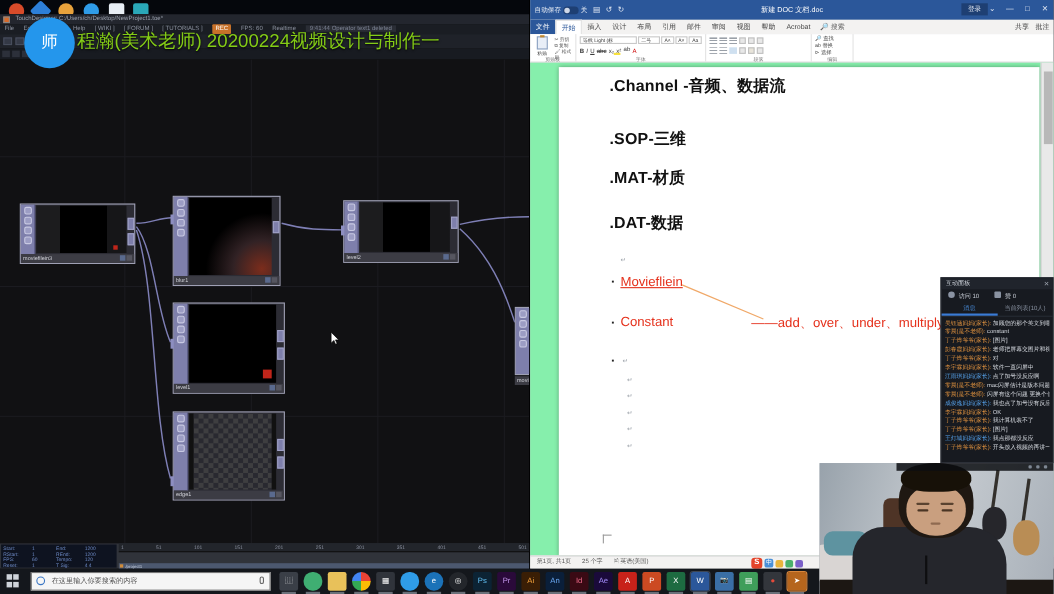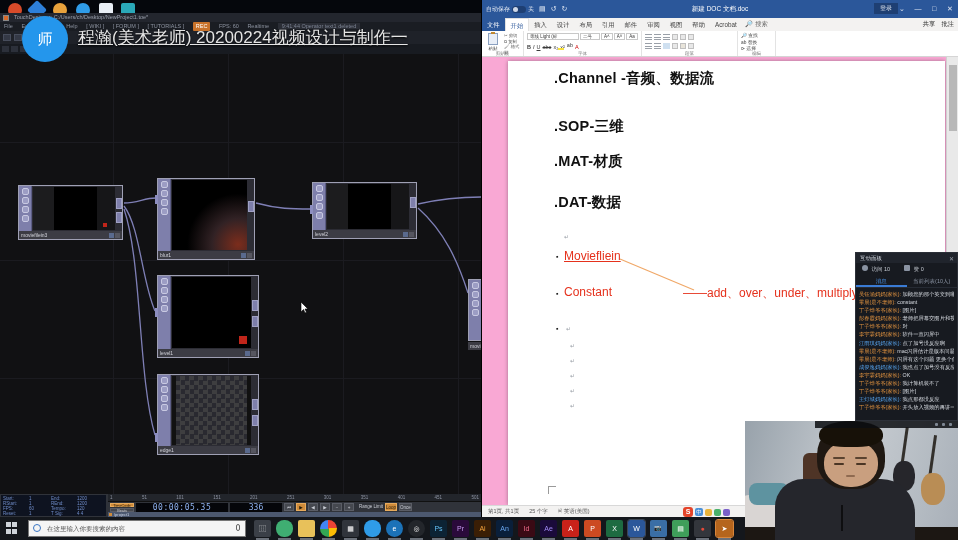--- a/index.html
+++ b/index.html
@@ -55,21 +55,21 @@
   .tc-stack{display:flex;flex-direction:column;gap:1px;}
   .tc-stack .t-btn{height:4px;line-height:4px;font-size:3.8px;min-width:24px;}
   #t-time{width:92px;height:9px;background:#05060a;color:#8fb2ef;font-family:"DejaVu Sans Mono",monospace;font-size:8px;line-height:9px;text-align:center;letter-spacing:.5px;}
   #t-frame{width:52px;height:9px;background:#05060a;color:#8fb2ef;font-family:"DejaVu Sans Mono",monospace;font-size:8px;line-height:9px;text-align:center;}
   #rangelim{color:#c9ccd4;font-size:4.5px;margin-left:3px;line-height:4px;}
   #tl-path{position:absolute;left:108px;top:18px;width:373px;height:5px;background:#4c586f;color:#cdd6e6;font-size:4px;line-height:5px;padding-left:6px;}
   #tl-path i{position:absolute;left:1px;top:1px;width:3px;height:3px;background:#cf8b3a;}
 
   
   #banner-avatar{left:22px;top:16px;width:46px;height:46px;border-radius:50%;background:#2496ec;color:#fff;font-size:15px;text-align:center;line-height:46px;}
-  #banner-title{left:78px;top:26px;color:#e5e5e5;font-size:17px;text-shadow:0 1px 2px #000;white-space:nowrap;text-decoration:underline;}
+  #banner-title{left:70px;top:26px;color:#84cc16;font-size:17px;text-shadow:0 1px 2px #000;white-space:nowrap;}
 
   
   #word{left:482px;top:0;width:476px;height:517px;background:#d3d5d9;}
   #w-titlebar{left:0;top:0;width:476px;height:18px;background:#2b579a;color:#e8edf5;font-size:6px;display:flex;align-items:center;}
   .w-toggle{display:inline-flex;align-items:center;margin-left:4px;gap:2px;}
   .w-pill{width:14px;height:7px;border-radius:4px;background:#1e3f73;position:relative;}
   .w-pill i{position:absolute;left:1px;top:1px;width:5px;height:5px;border-radius:50%;background:#cfd8e8;}
   .w-qico{margin-left:5px;color:#dfe6f2;font-size:7px;}
   #w-title{position:absolute;left:0;right:0;text-align:center;font-size:6.5px;color:#fff;pointer-events:none;}
   .w-signin{position:absolute;right:60px;top:3px;background:#1e3f73;padding:1px 6px;font-size:6px;}
@@ -97,21 +97,21 @@
   .pico{width:7px;height:6px;display:inline-block;background:
      repeating-linear-gradient(#9aa0a8 0 1px,transparent 1px 2.5px);}
   .style-card{width:30px;height:16px;border:1px solid #d8d8d8;text-align:center;padding-top:1px;}
   .style-card.sel{border:1px solid #7da2cc;background:#eef4fb;}
   .st-sample{font-size:6.5px;color:#333;line-height:7px;white-space:nowrap;overflow:hidden;}
   .st-sample.h{color:#2e74b5;font-weight:bold;}
   .st-name{font-size:4.3px;color:#666;}
   .edit-rows{font-size:4.8px;color:#444;line-height:6.5px;}
 
   
-  #w-canvas{left:0;top:57px;width:476px;height:448px;background:#f9a8d4;text-decoration:underline;}
+  #w-canvas{left:0;top:57px;width:476px;height:448px;background:#86efac;text-decoration:underline;}
   #page{position:absolute;left:26px;top:4px;width:437px;height:444px;background:#fff;box-shadow:0 0 4px rgba(0,0,0,.35);}
   .doc-h{position:absolute;left:46px;color:#111;font-size:14.5px;font-weight:600;white-space:nowrap;letter-spacing:.2px;}
   .doc-red{position:absolute;color:#e5311c;font-size:12px;white-space:nowrap;}
   .pil{position:absolute;color:#9aa0a8;font-size:6px;}
   .bullet{position:absolute;color:#222;font-size:7px;}
   #corner-mark{position:absolute;left:40px;top:425px;width:8px;height:8px;border-left:1px solid #9a9a9a;border-top:1px solid #9a9a9a;}
   #w-scroll{left:464px;top:57px;width:12px;height:448px;background:#e9e9e9;border-left:1px solid #d0d0d0;}
   #w-thumb{position:absolute;left:2px;top:8px;width:8px;height:66px;background:#b8b8b8;}
   #w-status{left:0;top:505px;width:476px;height:12px;background:#f3f2f1;border-top:1px solid #d8d8d8;color:#555;font-size:5.5px;line-height:11px;display:flex;gap:10px;padding-left:6px;}
 
@@ -347,37 +347,20 @@
         <span>REnd:</span>
           <span>1200</span>
         <span>FPS:</span>
           <span>60</span>
         <span>Tempo:</span>
           <span>120</span>
         <span>Reset:</span>
           <span>1</span>
         <span>T Sig:</span>
           <span>4  4</span>
-      </div>
-      <div id="transport">
-        <div class="tc-stack">
-          <div class="t-btn orange">TimeCode</div>
-          <div class="t-btn">Beats</div>
-        </div>
-        <div id="t-time">00:00:05.35</div>
-        <div id="t-frame">336</div>
-        <div class="t-btn">⏮</div>
-        <div class="t-btn orange">▶</div>
-        <div class="t-btn">◀</div>
-        <div class="t-btn">▶</div>
-        <div class="t-btn">−</div>
-        <div class="t-btn">+</div>
-        <div id="rangelim">Range Limit</div>
-        <div class="t-btn orange">Loop</div>
-        <div class="t-btn">Once</div>
       </div>
       <div id="tl-path"><i></i>
         <span>/project1</span></div>
     </div>
   </div>
 
   <div class="abs" id="banner-avatar"><span>师</span></div>
   <div class="abs" id="banner-title">程瀚(美术老师) 20200224视频设计与制作一</div>
 
   <div class="abs" id="word">

